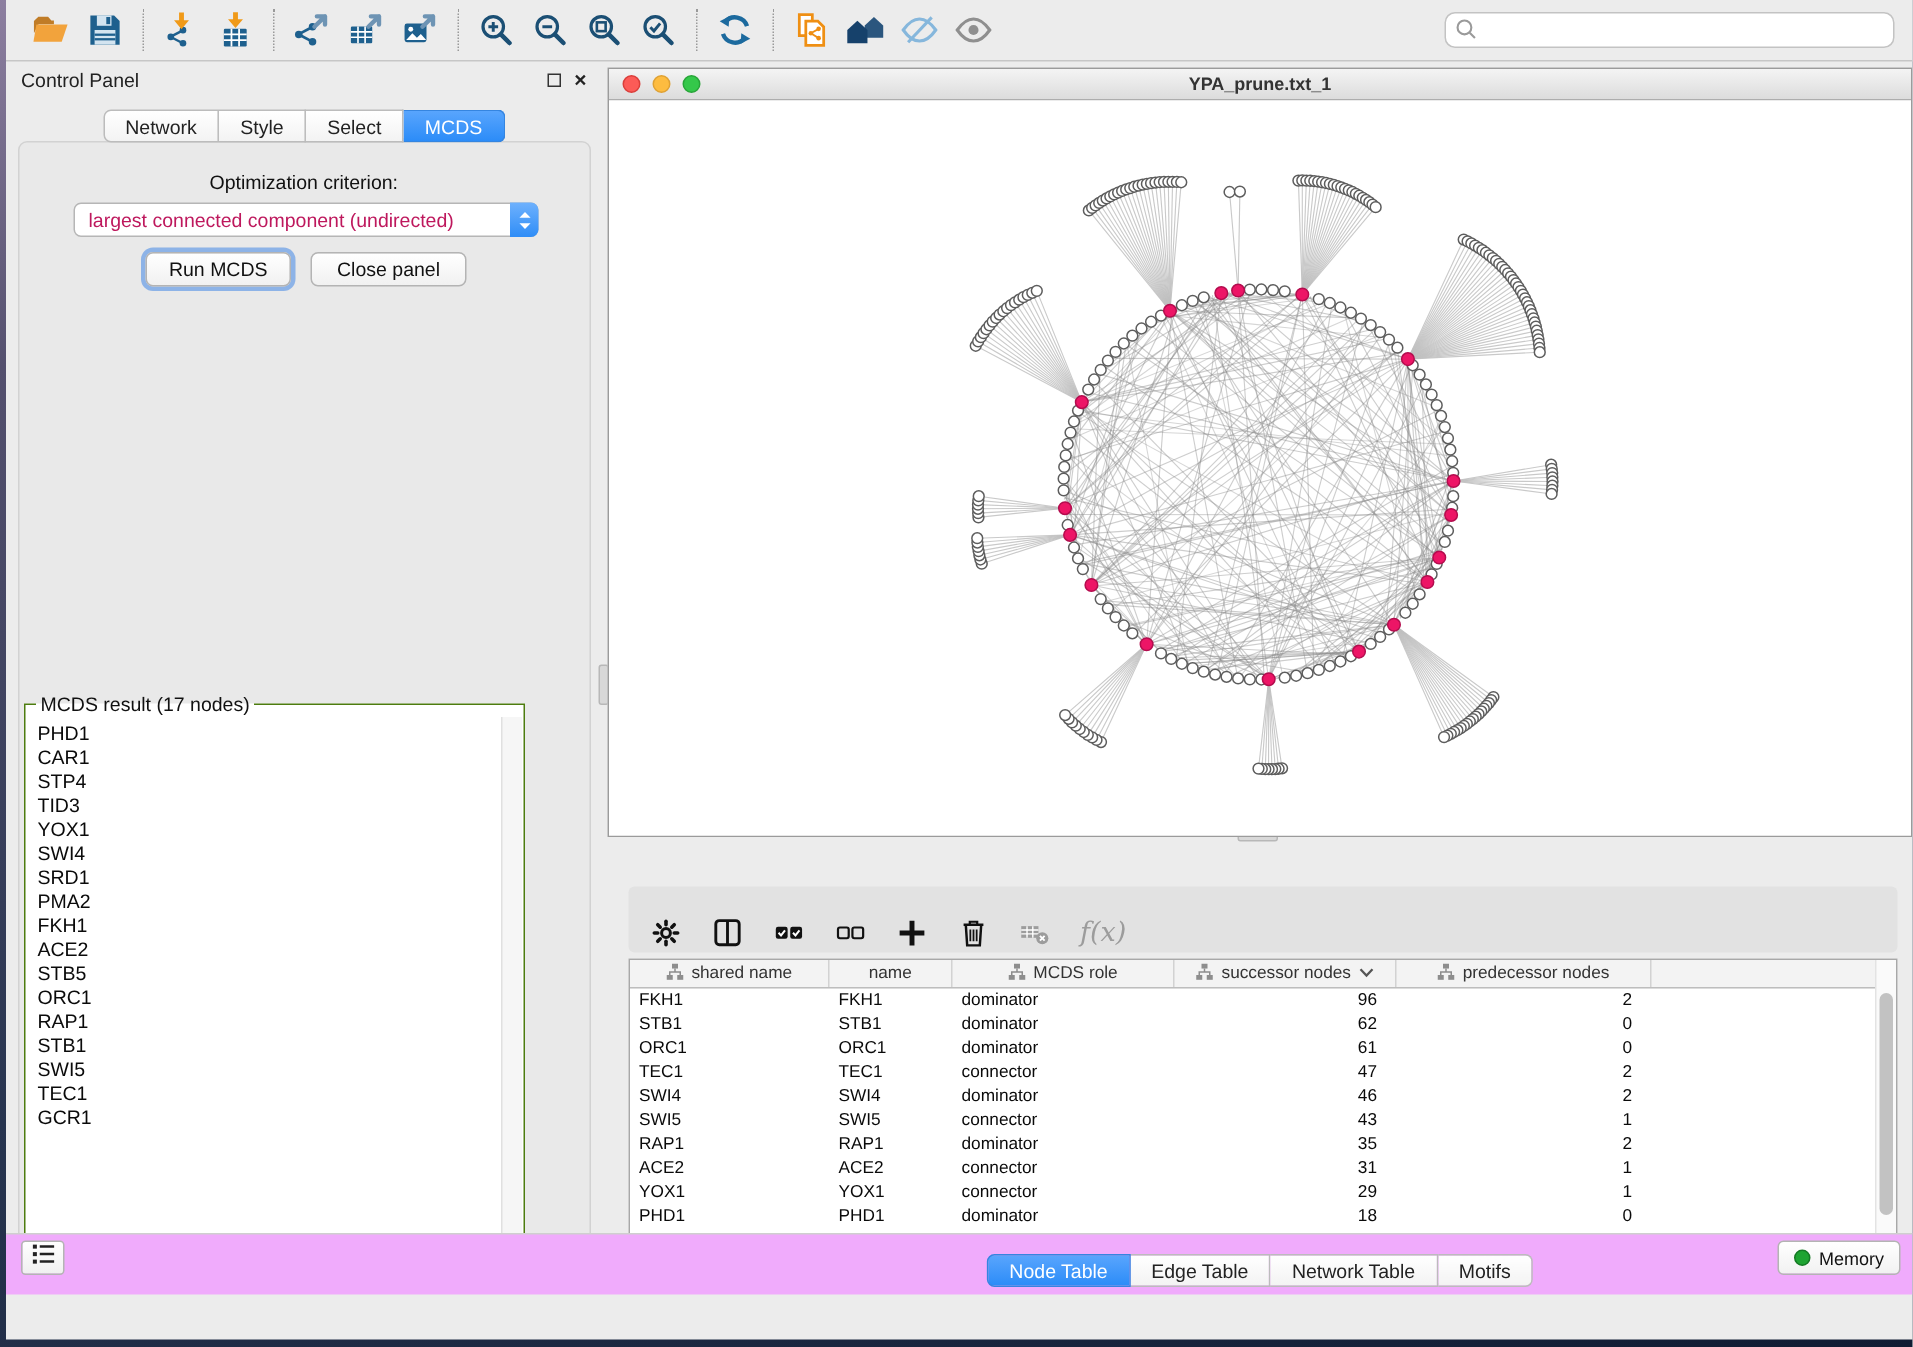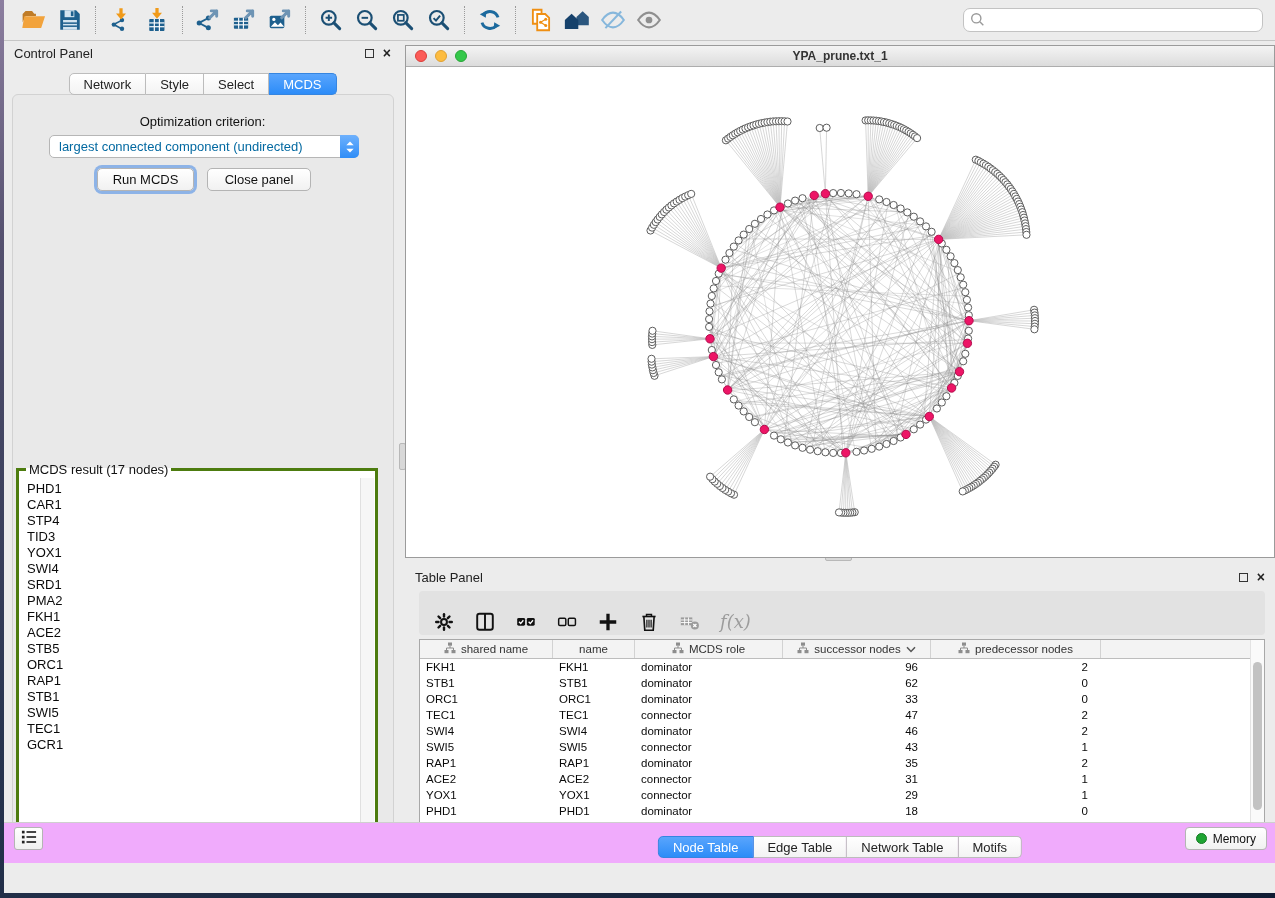--- a/index.html
+++ b/index.html
@@ -41,32 +41,32 @@
   .seg-tab { height:22px; padding:0 14px; display:flex; align-items:center; justify-content:center;
     font-size:13px; color:#222; background:linear-gradient(#ffffff,#f3f3f3);
     border:1px solid #bcbcbc; border-left:none; }
   .seg-tab:first-child { border-left:1px solid #bcbcbc; border-radius:5px 0 0 5px; }
   .seg-tab:last-child  { border-radius:0 5px 5px 0; }
   .seg-tab.active { background:linear-gradient(#59a5fd,#2c8cf8); color:#fff; border-color:#3585e0; }
   .opt-label { position:absolute; left:0; width:100%; top:73px; text-align:center;
     font-size:13px; color:#111; }
   .select { position:absolute; left:45px; top:94px; width:310px; height:23px;
     background:#fff; border:1px solid #b6b6b6; border-radius:5px;
-    display:flex; align-items:center; font-size:13px; color:#0369a1; padding-left:9px; }
+    display:flex; align-items:center; font-size:13px; color:#be185d; padding-left:9px; }
   .select .stepper { margin-left:auto; width:19px; height:23px; margin-right:-1px;
     background:linear-gradient(#6eb1fd,#2f8df7); border-radius:0 5px 5px 0;
     display:flex; align-items:center; justify-content:center; }
   .btn { height:23px; background:linear-gradient(#ffffff,#f1f1f1); border:1px solid #b4b4b4;
     border-radius:5px; font-size:13px; color:#111; display:flex; align-items:center;
     justify-content:center; position:absolute; }
   .btn.focus-ring { box-shadow:0 0 0 3px rgba(110,160,230,.75);text-align:right; }
   .run-btn { left:93px; top:127px; width:97px; }
   .closep-btn { left:203px; top:127px; width:104px; }
-  .mcds-box { position:absolute; left:12px; top:421px; width:362px; height:377px;
-    border:3px solid #4d7c0f; background:#fff; }
+  .mcds-box { position:absolute; left:12px; top:421px; width:334px; height:377px;
+    border:1px solid #4d7c0f; background:#fff; }
   .mcds-box legend { font-size:13px; color:#111; margin-left:7px; padding:0 3px; }
   .mcds-list { position:absolute; left:1px; top:2px; right:15px; bottom:1px;
     overflow:hidden; font-size:13px; line-height:16px; color:#0a0a0a; padding:2px 0 0 7px; }
   .mcds-scroll { position:absolute; top:1px; right:1px; bottom:1px; width:14px;
     background:#f6f6f6; border-left:1px solid #e0e0e0; }
 
   
   .v-split-handle { position:absolute; left:395px; top:443px; width:7px; height:27px;
     background:#d8d8d8; border:1px solid #b8b8b8; border-radius:2px; }
   .h-split-handle { position:absolute; left:821px; top:554px; width:27px; height:7px;
@@ -1028,27 +1028,20 @@
             <circle cx="439.8" cy="385.8" r="4.2" fill="#ED1566" stroke="#B30D4E" stroke-width="1"></circle>
             <circle cx="358.4" cy="362.5" r="4.2" fill="#ED1566" stroke="#B30D4E" stroke-width="1"></circle>
             <circle cx="321.6" cy="323.0" r="4.2" fill="#ED1566" stroke="#B30D4E" stroke-width="1"></circle>
             <circle cx="307.4" cy="289.6" r="4.2" fill="#ED1566" stroke="#B30D4E" stroke-width="1"></circle>
             <circle cx="304.0" cy="271.8" r="4.2" fill="#ED1566" stroke="#B30D4E" stroke-width="1"></circle>
           </svg>
       </div>
     </div>
 
     <div class="table-panel">
-      <div class="panel-titlebar">
-        <span>Table Panel</span>
-        <span class="pt-controls">
-          <span class="float-ic"></span>
-          <span class="close-ic"></span>
-        </span>
-      </div>
       <div class="tp-toolbar">
           <div class="tp-btn">
             <svg width="22" height="22" viewBox="0 0 24 24">
               <circle cx="12" cy="12" r="3.2" fill="none" stroke="#111" stroke-width="2.2"></circle>
               <g stroke="#111" stroke-width="2.6" stroke-linecap="round">
                 <line x1="12" y1="3.5" x2="12" y2="6"></line>
                 <line x1="12" y1="18" x2="12" y2="20.5"></line>
                 <line x1="3.5" y1="12" x2="6" y2="12"></line>
                 <line x1="18" y1="12" x2="20.5" y2="12"></line>
                 <line x1="6" y1="6" x2="7.8" y2="7.8"></line>
@@ -1178,21 +1171,21 @@
               <div class="dt-cell l" style="width: 133px;">STB1</div>
               <div class="dt-cell l" style="width: 82px;">STB1</div>
               <div class="dt-cell l" style="width: 148px;">dominator</div>
               <div class="dt-cell r" style="width: 148px;">62</div>
               <div class="dt-cell r" style="width: 170px;">0</div>
             </div>
             <div class="dt-row">
               <div class="dt-cell l" style="width: 133px;">ORC1</div>
               <div class="dt-cell l" style="width: 82px;">ORC1</div>
               <div class="dt-cell l" style="width: 148px;">dominator</div>
-              <div class="dt-cell r" style="width: 148px;">33</div>
+              <div class="dt-cell r" style="width: 148px;">61</div>
               <div class="dt-cell r" style="width: 170px;">0</div>
             </div>
             <div class="dt-row">
               <div class="dt-cell l" style="width: 133px;">TEC1</div>
               <div class="dt-cell l" style="width: 82px;">TEC1</div>
               <div class="dt-cell l" style="width: 148px;">connector</div>
               <div class="dt-cell r" style="width: 148px;">47</div>
               <div class="dt-cell r" style="width: 170px;">2</div>
             </div>
             <div class="dt-row">

